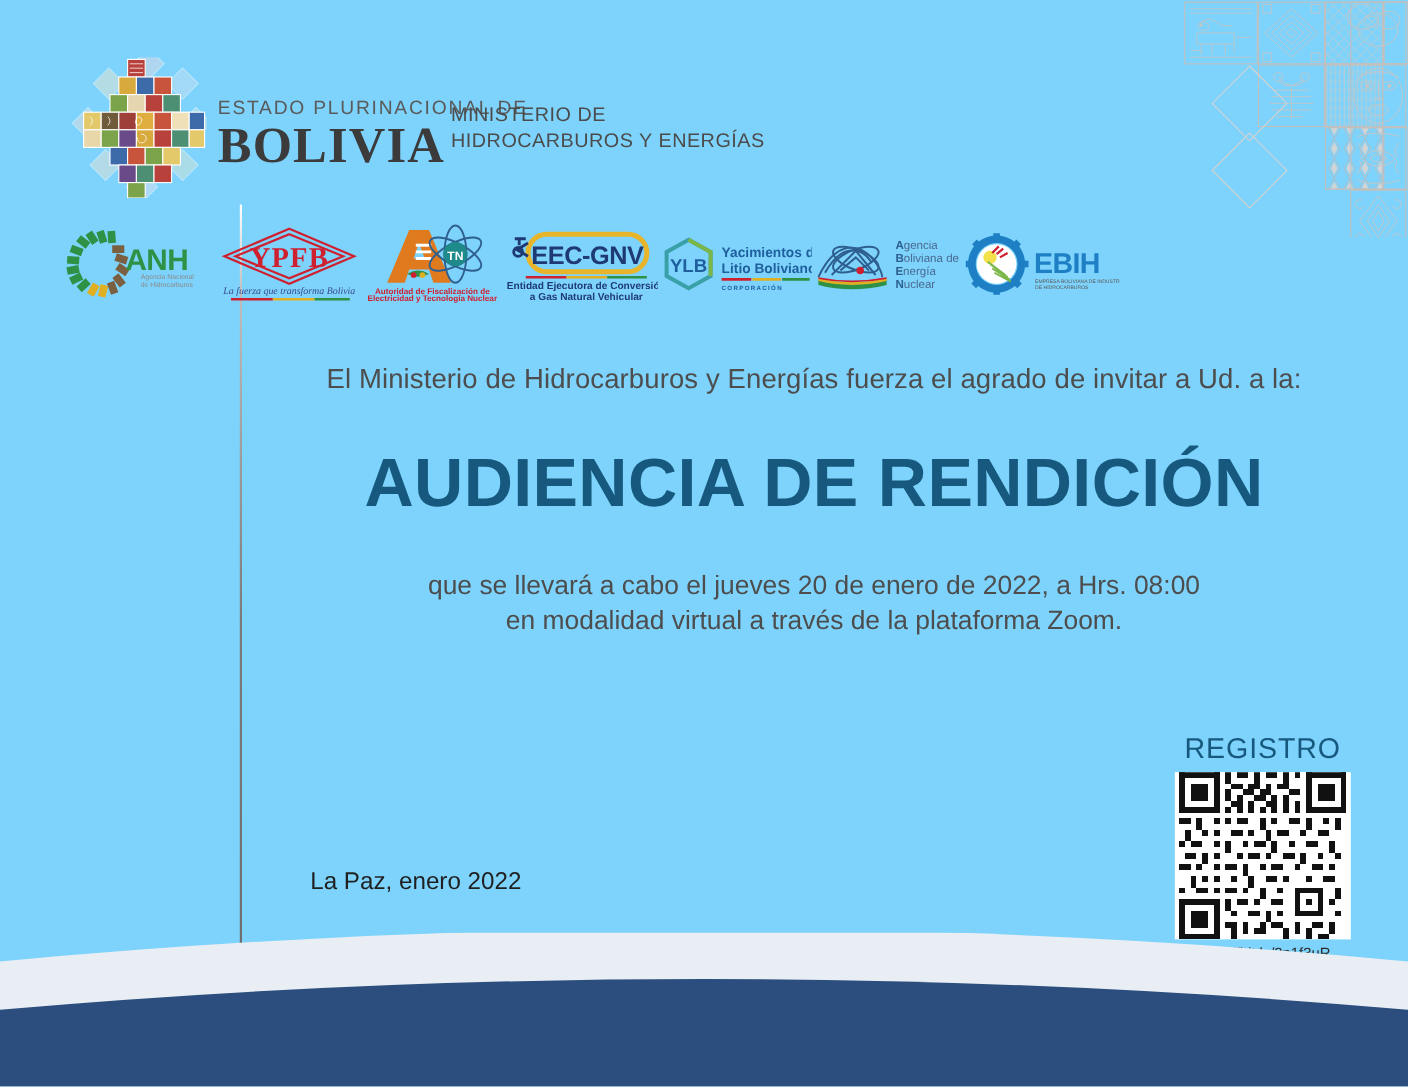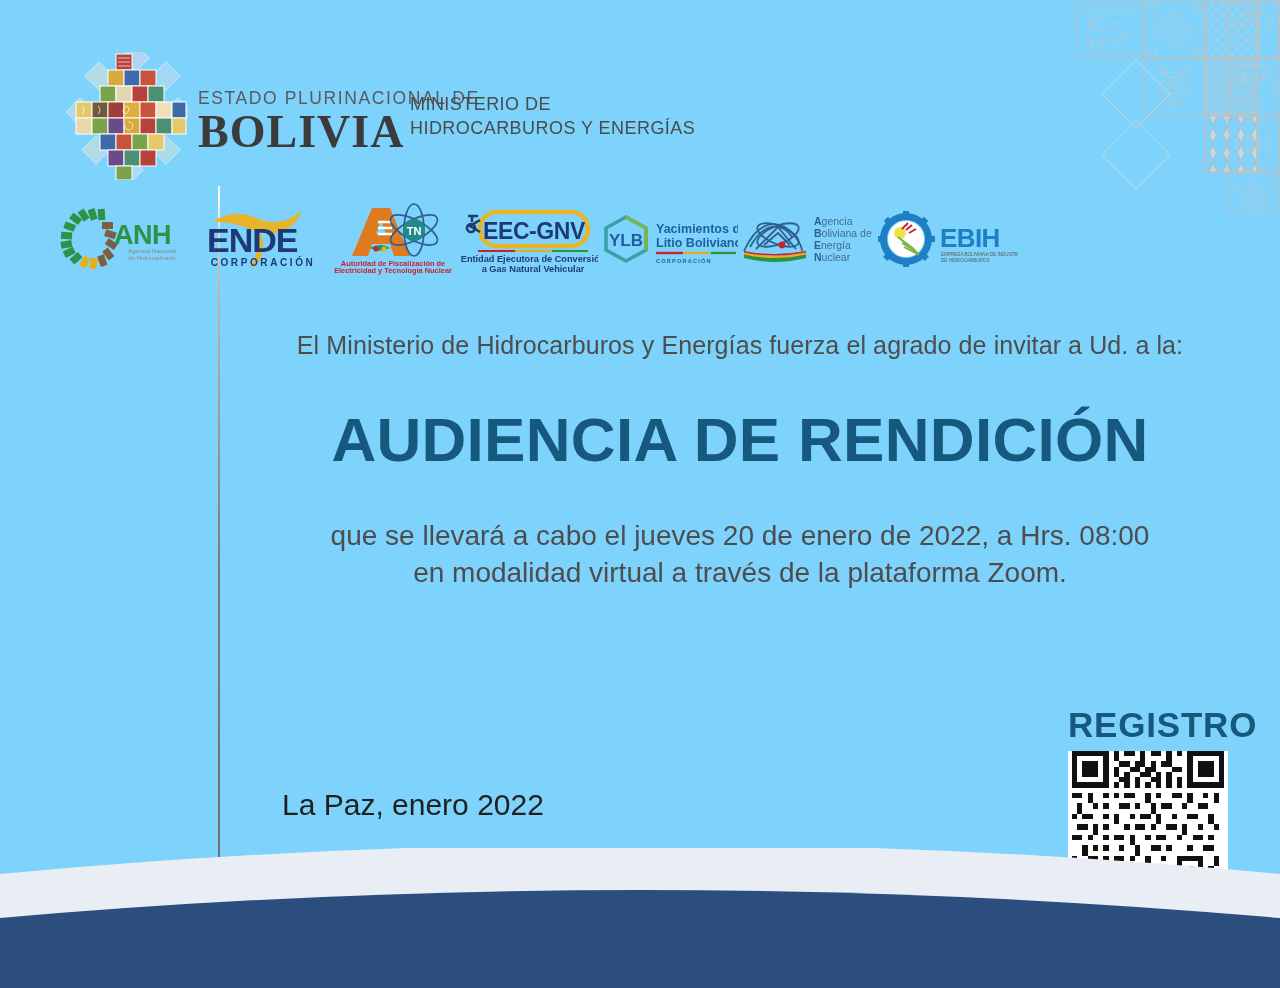--- a/index.html
+++ b/index.html
@@ -45,35 +45,34 @@
   .invite-line{
     text-align:center;font-size:25px;color:#4d4d4d;letter-spacing:.1px;
     margin-top:135px;font-family:"Liberation Sans", sans-serif;
   }
   .main-title{
     text-align:center;color:#17597e;font-weight:700;font-size:62px;line-height:1.24;
     letter-spacing:.3px;margin-top:42px;font-family:"Liberation Sans", sans-serif;
   }
   .main-title .t-line{display:block;}
   .event-when{
-    text-align:center;font-size:28px;color:#4d4d4d;line-height:1.34;margin-top:38px;
+    text-align:center;font-size:24px;color:#4d4d4d;line-height:1.34;margin-top:38px;
     font-family:"Liberation Sans", sans-serif;
   }
   .event-when .w-line{display:block;}
   .place-date{
-    position:absolute;left:42px;top:592px;font-size:30px;color:#1f1f1f;
+    position:absolute;left:42px;top:592px;font-size:22px;color:#1f1f1f;
     font-family:"Liberation Sans", sans-serif;
   }
 
   
   .registro{position:absolute;left:1068px;top:665px;width:160px;text-align:center;}
   .registro-label{
-    color:#17597e;font-weight:700;font-size:35px;letter-spacing:.8px;
+    color:#17597e;font-weight:400;font-size:26px;letter-spacing:.8px;
     font-family:"Liberation Sans", sans-serif;
-    margin-top:40px;
   }
   .qr-box{margin-top:6px;width:160px;height:152px;background:#fff;}
   .qr-box svg{display:block;}
   .registro-url{margin-top:5px;font-size:13.5px;color:#2b2b2b;font-family:"Liberation Sans", sans-serif;}
 
   
   .wave{position:absolute;left:0;bottom:0;width:1280px;height:140px;}
   .wave svg{display:block;}
 </style>
 </head>
@@ -280,29 +279,36 @@
             <rect x="50" y="21" width="7" height="11" transform="rotate(108 53 26)"></rect>
             <rect x="47" y="12" width="7" height="11" transform="rotate(90 50 17)"></rect>
           </g>
           <text x="56" y="36" font-family="Liberation Sans, sans-serif" font-size="27" font-weight="700" fill="#2f9146" letter-spacing="-.5">ANH</text>
           <text x="70" y="45" font-family="Liberation Sans, sans-serif" font-size="6.2" fill="#8a8a8a">Agencia  Nacional</text>
           <text x="70" y="52" font-family="Liberation Sans, sans-serif" font-size="6.2" fill="#8a8a8a">de Hidrocarburos</text>
         </g>
       </svg>
     </div>
 
-
-    <div class="logo-slot" style="height:82px">
-      <svg width="130" height="66" viewBox="0 0 130 66" xmlns="http://www.w3.org/2000/svg">
-        <path d="M14 16 q22-14 44-4 q16 7 30 2 q10-4 16-10 q-4 14 -18 20 q-16 7 -32 0 q-20-9 -40-8 z" fill="#e8b52a"></path>
-        <path d="M58 22 q10 12 6 26 q-3 10 -12 14 q8-12 6-24 q-1-9 0-16z" fill="#e8b52a"></path>
-        <text x="9" y="46" font-family="Liberation Sans, sans-serif" font-size="34" font-weight="700" fill="#1f3a73" letter-spacing="-1">ENDE</text>
-        <text x="65" y="60" text-anchor="middle" font-family="Liberation Sans, sans-serif" font-size="10" font-weight="700" fill="#1f3a73" letter-spacing="2.6">CORPORACIÓN</text>
-      </svg>
-    </div>
+    <div class="logo-slot" style="height:88px">
+      <svg width="130" height="72" viewBox="0 0 130 72" xmlns="http://www.w3.org/2000/svg">
+        <g fill="none" stroke="#cf2030" stroke-width="2">
+          <path d="M65 4 L124 29 L65 54 L6 29 Z"></path>
+          <path d="M65 9 L114 29 L65 49 L16 29 Z"></path>
+        </g>
+        <text x="65" y="39" text-anchor="middle" font-family="Liberation Serif, serif" font-size="26" font-weight="700" fill="#cf2030" letter-spacing="1">YPFB</text>
+        <text x="65" y="63" text-anchor="middle" font-family="Liberation Serif, serif" font-size="9" font-style="italic" fill="#3b4a8c">La fuerza que transforma Bolivia</text>
+        <g stroke-width="2.2">
+          <line x1="12" y1="68" x2="50" y2="68" stroke="#cf2030"></line>
+          <line x1="50" y1="68" x2="88" y2="68" stroke="#e0b020"></line>
+          <line x1="88" y1="68" x2="120" y2="68" stroke="#2f9146"></line>
+        </g>
+      </svg>
+    </div>
+
 
     <div class="logo-slot" style="height:86px">
       <svg width="130" height="74" viewBox="0 0 130 74" xmlns="http://www.w3.org/2000/svg">
         <g fill="#e07a1f">
           <path d="M44 6 L62 6 L82 54 L66 54 L62 42 L44 42 L40 54 L24 54 Z M48 32 h10 L53 18 Z"></path>
         </g>
         <g fill="none" stroke="#ffffff" stroke-width="2.6">
           <path d="M50 20 h14 M50 26 h14 M50 32 h14"></path>
         </g>
         <g fill="none" stroke="#2e5f8f" stroke-width="1.7">

